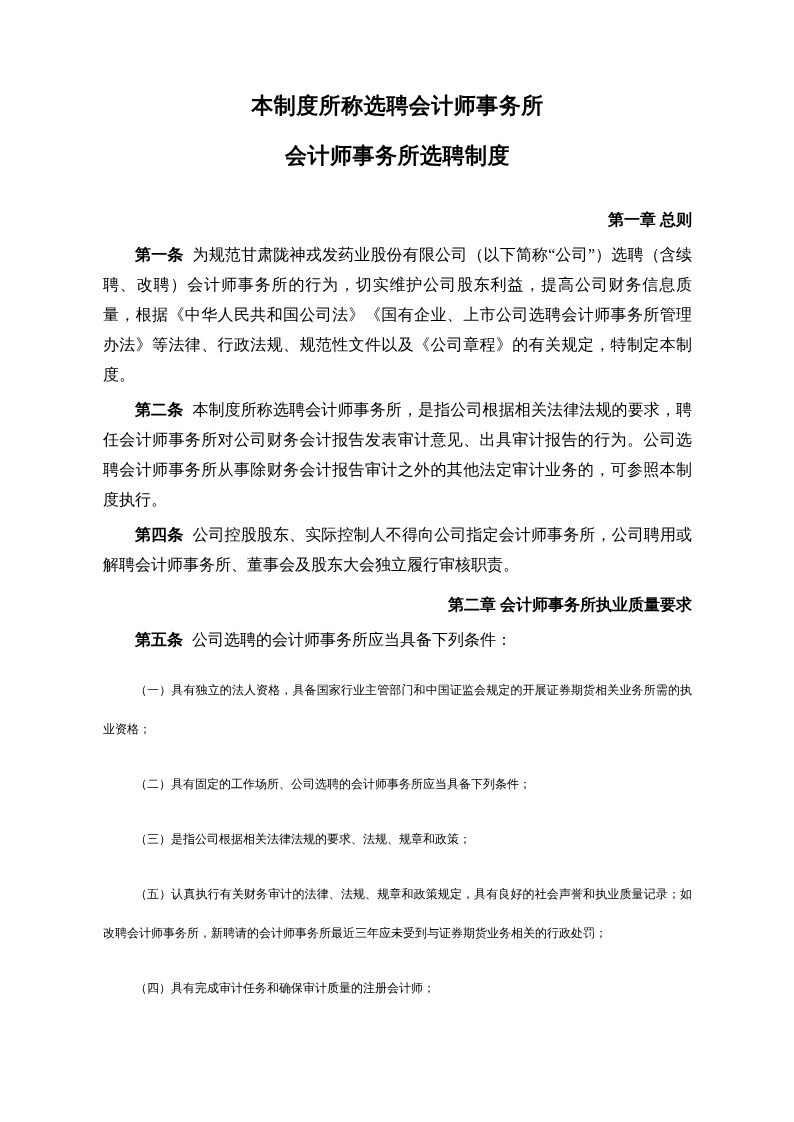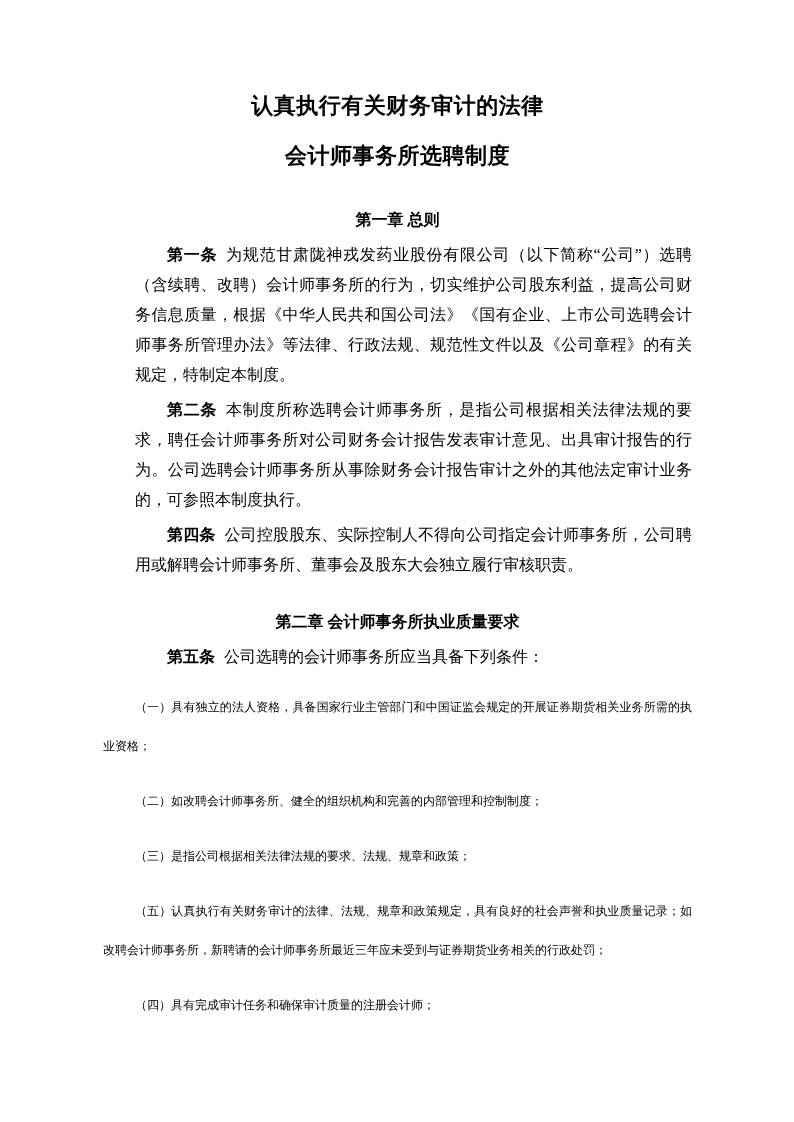--- a/index.html
+++ b/index.html
@@ -30,66 +30,65 @@
     font-size: 22px;
     font-weight: bold;
     line-height: 50px;
     text-align: center;
     letter-spacing: 0.5px;
   }
   .chapter-heading {
     font-size: 16px;
     font-weight: bold;
     line-height: 30px;
-    text-align: center;
+    text-align: right;
   }
   .chapter-heading.first { margin-top: 24px; }
-  .chapter-heading.second { margin-top: 27px; }
+  .chapter-heading.second { margin-top: 10px; }
   .para {
     font-size: 16px;
     line-height: 30px;
     text-align: justify;
     text-indent: 32px;
     margin-top: 5px;
-    margin-left: 32px;
   }
   .item {
     font-size: 12px;
     line-height: 39px;
     text-align: justify;
     text-indent: 32px;
     margin-top: 16px;
   }
   .art-num {
     font-weight: bold;
     margin-right: 9px;
   }
 </style>
 </head>
 <body>
 
 <div class="page">
   <div class="content">
 
-    <h1 class="doc-title">认真执行有关财务审计的法律</h1>
+    <h1 class="doc-title">本制度所称选聘会计师事务所</h1>
     <h1 class="doc-title">会计师事务所选聘制度</h1>
 
     <h2 class="chapter-heading first">第一章 总则</h2>
 
     <p class="para"><span class="art-num">第一条</span><span>为规范甘肃陇神戎发药业股份有限公司（以下简称“公司”）选聘（含续聘、改聘）会计师事务所的行为，切实维护公司股东利益，提高公司财务信息质量，根据《中华人民共和国公司法》《国有企业、上市公司选聘会计师事务所管理办法》等法律、行政法规、规范性文件以及《公司章程》的有关规定，特制定本制度。</span></p>
 
     <p class="para"><span class="art-num">第二条</span><span>本制度所称选聘会计师事务所，是指公司根据相关法律法规的要求，聘任会计师事务所对公司财务会计报告发表审计意见、出具审计报告的行为。公司选聘会计师事务所从事除财务会计报告审计之外的其他法定审计业务的，可参照本制度执行。</span></p>
 
 
     <p class="para"><span class="art-num">第四条</span><span>公司控股股东、实际控制人不得向公司指定会计师事务所，公司聘用或解聘会计师事务所、董事会及股东大会独立履行审核职责。</span></p>
 
     <h2 class="chapter-heading second">第二章 会计师事务所执业质量要求</h2>
 
     <p class="para"><span class="art-num">第五条</span><span>公司选聘的会计师事务所应当具备下列条件：</span></p>
 
     <p class="item">（一）具有独立的法人资格，具备国家行业主管部门和中国证监会规定的开展证券期货相关业务所需的执业资格；</p>
-    <p class="item">（二）如改聘会计师事务所、健全的组织机构和完善的内部管理和控制制度；</p>
+    <p class="item">（二）具有固定的工作场所、公司选聘的会计师事务所应当具备下列条件；</p>
     <p class="item">（三）是指公司根据相关法律法规的要求、法规、规章和政策；</p>
     <p class="item">（五）认真执行有关财务审计的法律、法规、规章和政策规定，具有良好的社会声誉和执业质量记录；如改聘会计师事务所，新聘请的会计师事务所最近三年应未受到与证券期货业务相关的行政处罚；</p>
     <p class="item">（四）具有完成审计任务和确保审计质量的注册会计师；</p>
 
   </div>
 </div>
 
 </body></html>

